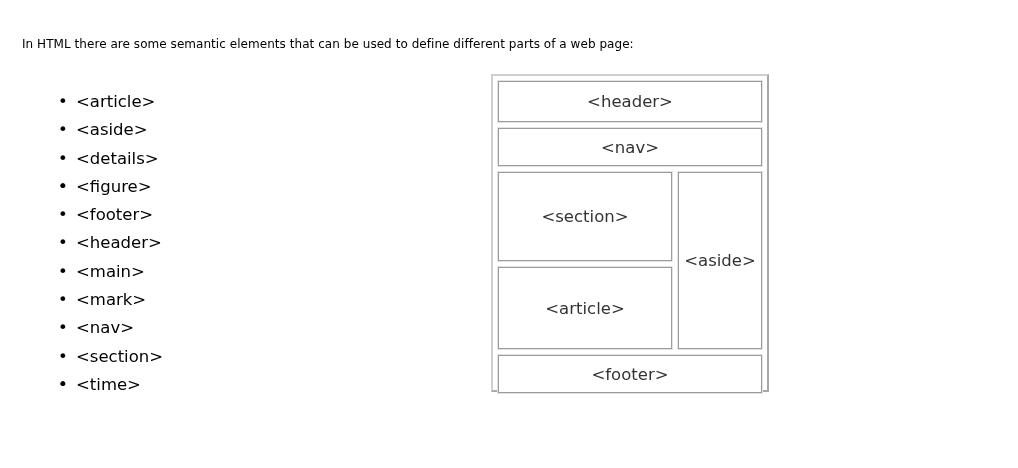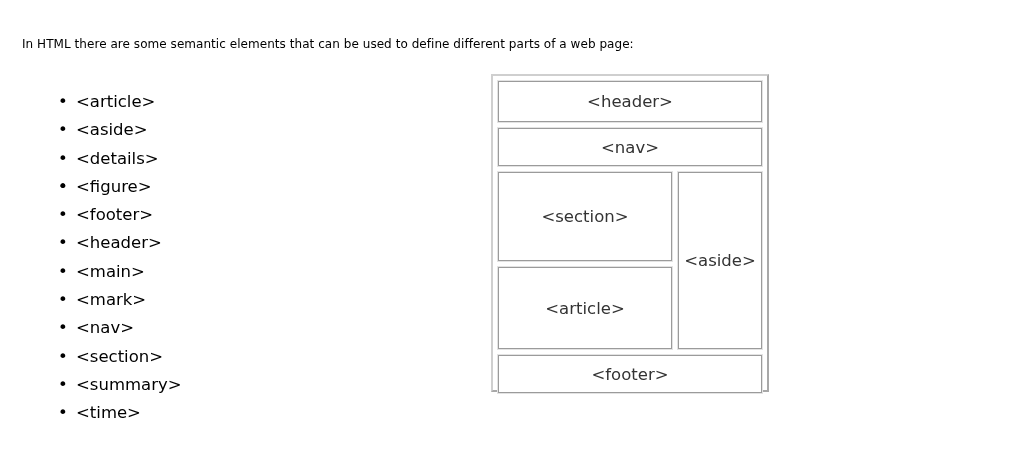--- a/index.html
+++ b/index.html
@@ -164,21 +164,20 @@
   <li>
     <span class="bullet">•</span>
     <span>&lt;nav&gt;</span>
   </li>
   <li>
     <span class="bullet">•</span>
     <span>&lt;section&gt;</span>
   </li>
   <li>
     <span class="bullet">•</span>
-    <span>&lt;summary&gt;</span>
   </li>
   <li>
     <span class="bullet">•</span>
     <span>&lt;time&gt;</span>
   </li>
 </ul>
 
 <div id="layout-diagram">
 
   <div class="dbox" id="diagram-header-box">

